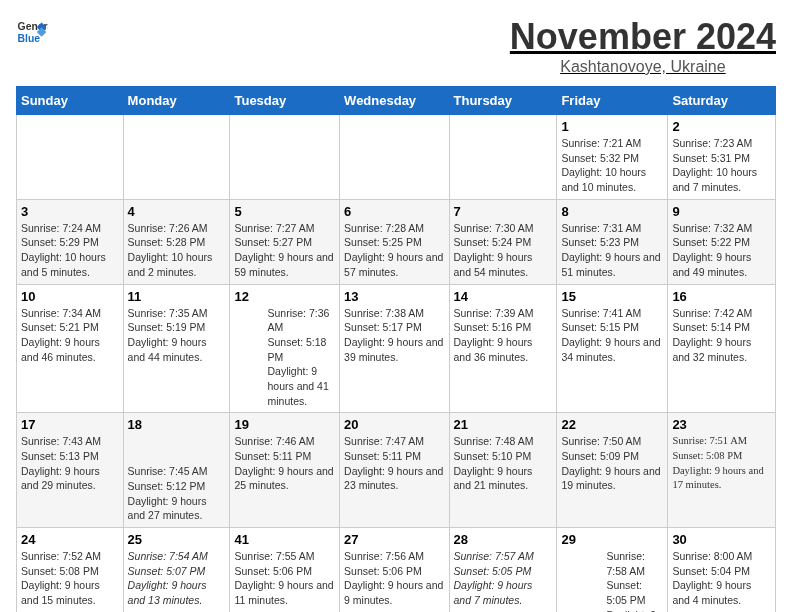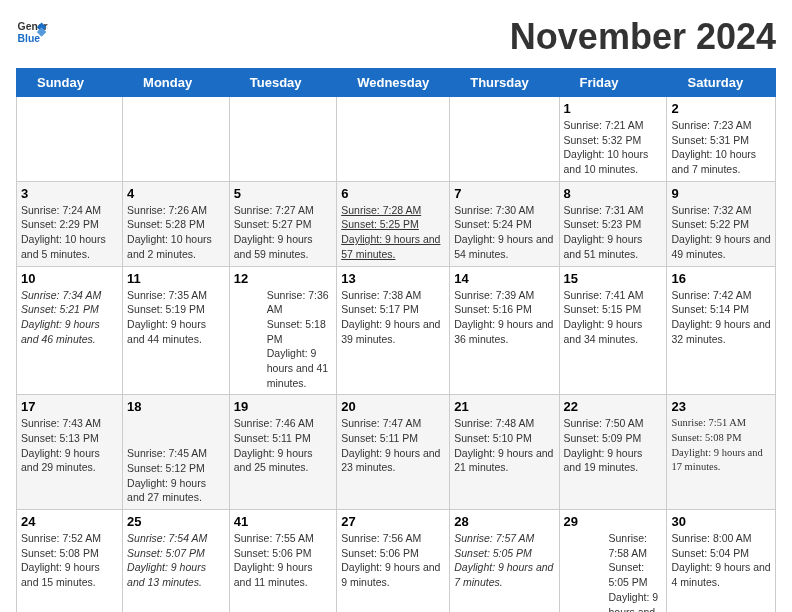--- a/index.html
+++ b/index.html
@@ -20,39 +20,40 @@
       display: flex;
       align-items: center;
       gap: 4px;
     }
     .logo-icon {
       width: 32px;
       height: 32px;
     }
     .title-block {
       text-align: center;
+      text-decoration: underline;
     }
     .month-title {
       font-size: 36px;
       font-weight: bold;
       color: #333;
     }
     .subtitle {
       font-size: 16px;
       color: #555;
     }
     table {
       width: 100%;
       border-collapse: collapse;
       font-size: 11px;
     }
     thead tr th {
       background-color: #1a6cc4;
       color: #fff;
-      padding: 6px 20px;
+      padding: 6px 4px;
       text-align: left;
       font-size: 13px;
       font-weight: bold;
       border: 1px solid #1a6cc4;
     }
     tbody tr td {
       border: 1px solid #ccc;
       vertical-align: top;
       padding: 4px;
       width: 113px;
@@ -83,20 +84,21 @@
   <div class="logo">
     <svg class="logo-icon" viewBox="0 0 40 40" xmlns="http://www.w3.org/2000/svg">
       <text x="2" y="18" font-size="13" font-weight="bold" fill="#333">General</text>
       <text x="2" y="32" font-size="13" font-weight="bold" fill="#1a6cc4">Blue</text>
       <polygon points="32,8 38,14 32,20 26,14" fill="#1a6cc4"></polygon>
       <polygon points="32,14 38,20 32,26 26,20" fill="#5599dd"></polygon>
     </svg>
   </div>
   <div class="title-block">
     <div class="month-title">November 2024</div>
+    <div class="subtitle">Kashtanovoye, Ukraine</div>
   </div>
 </div>
 
 <table>
   <thead>
     <tr id="weekday-header">
         <th>Sunday</th>
         <th>Monday</th>
         <th>Tuesday</th>
         <th>Wednesday</th>
@@ -122,38 +124,38 @@
           <div class="day-num">2</div>
           <div class="day-info" style="white-space: pre-line;">Sunrise: 7:23 AM
 Sunset: 5:31 PM
 Daylight: 10 hours and 7 minutes.</div>
         </td>
       </tr>
       <tr>
         <td>
           <div class="day-num">3</div>
           <div class="day-info" style="white-space: pre-line;">Sunrise: 7:24 AM
-Sunset: 2:29 PM
+Sunset: 5:29 PM
 Daylight: 10 hours and 5 minutes.</div>
         </td>
         <td>
           <div class="day-num">4</div>
           <div class="day-info" style="white-space: pre-line;">Sunrise: 7:26 AM
 Sunset: 5:28 PM
 Daylight: 10 hours and 2 minutes.</div>
         </td>
         <td>
           <div class="day-num">5</div>
           <div class="day-info" style="white-space: pre-line;">Sunrise: 7:27 AM
 Sunset: 5:27 PM
 Daylight: 9 hours and 59 minutes.</div>
         </td>
         <td>
           <div class="day-num">6</div>
-          <div class="day-info" style="white-space: pre-line; text-decoration: underline;">Sunrise: 7:28 AM
+          <div class="day-info" style="white-space: pre-line;">Sunrise: 7:28 AM
 Sunset: 5:25 PM
 Daylight: 9 hours and 57 minutes.</div>
         </td>
         <td>
           <div class="day-num">7</div>
           <div class="day-info" style="white-space: pre-line;">Sunrise: 7:30 AM
 Sunset: 5:24 PM
 Daylight: 9 hours and 54 minutes.</div>
         </td>
         <td>
@@ -165,21 +167,21 @@
         <td>
           <div class="day-num">9</div>
           <div class="day-info" style="white-space: pre-line;">Sunrise: 7:32 AM
 Sunset: 5:22 PM
 Daylight: 9 hours and 49 minutes.</div>
         </td>
       </tr>
       <tr>
         <td>
           <div class="day-num">10</div>
-          <div class="day-info" style="white-space: pre-line; font-style: italic;">Sunrise: 7:34 AM
+          <div class="day-info" style="white-space: pre-line;">Sunrise: 7:34 AM
 Sunset: 5:21 PM
 Daylight: 9 hours and 46 minutes.</div>
         </td>
         <td>
           <div class="day-num">11</div>
           <div class="day-info" style="white-space: pre-line;">Sunrise: 7:35 AM
 Sunset: 5:19 PM
 Daylight: 9 hours and 44 minutes.</div>
         </td>
         <td>

